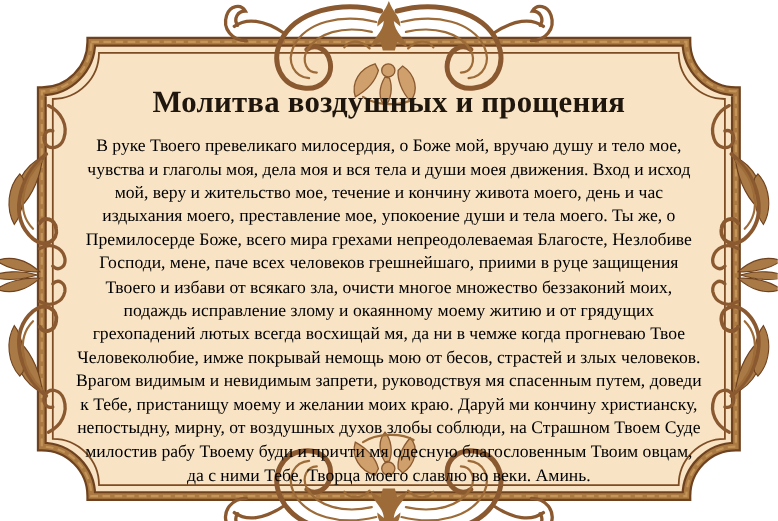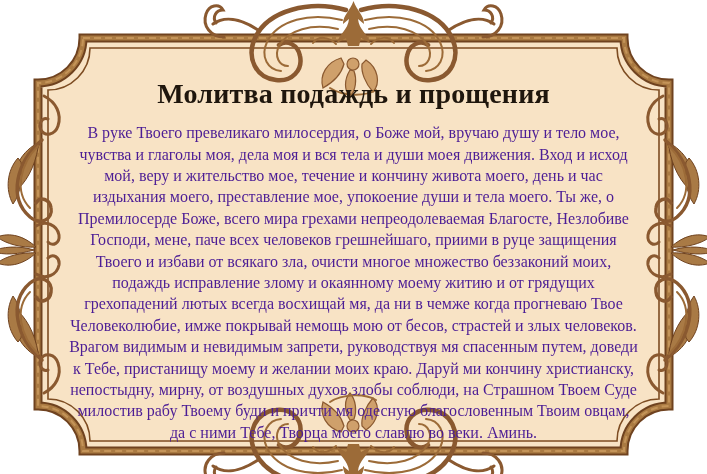--- a/index.html
+++ b/index.html
@@ -18,21 +18,21 @@
   .ofl2{fill:#a97a45;stroke:#6f421f;stroke-width:1;}
   .content{
     position:absolute;left:69px;top:78px;width:569px;
     text-align:center;color:#3b2a18;
   }
   .title{
     font-size:28px;font-weight:bold;color:#1f160d;
     margin:0 0 12px 0;letter-spacing:.2px;line-height:1.15;
   }
   .body-text{
-    font-size:16px;line-height:21.4px;margin:0;color:#4c1d95;
+    font-size:16px;line-height:21.4px;margin:0;color:#000000;
   }
 </style>
 </head>
 <body>
 
 <div class="stage">
 
   <svg class="frame-svg" viewBox="0 0 707 474" aria-hidden="true">
     <defs>
 
@@ -101,17 +101,17 @@
     </g>
     <g>
       <use href="#ccurl" transform="translate(44,100)"></use>
       <use href="#ccurl" transform="translate(663,100) scale(-1,1)"></use>
       <use href="#ccurl" transform="translate(44,389) scale(1,-1)"></use>
       <use href="#ccurl" transform="translate(663,389) scale(-1,-1)"></use>
     </g>
   </svg>
 
   <div class="content">
-    <div class="title">Молитва подаждь и прощения</div>
+    <div class="title">Молитва воздушных и прощения</div>
     <p class="body-text">В руке Твоего превеликаго милосердия, о Боже мой, вручаю душу и тело мое, чувства и глаголы моя, дела моя и вся тела и души моея движения. Вход и исход мой, веру и жительство мое, течение и кончину живота моего, день и час издыхания моего, преставление мое, упокоение души и тела моего. Ты же, о Премилосерде Боже, всего мира грехами непреодолеваемая Благосте, Незлобиве Господи, мене, паче всех человеков грешнейшаго, приими в руце защищения Твоего и избави от всякаго зла, очисти многое множество беззаконий моих, подаждь исправление злому и окаянному моему житию и от грядущих грехопадений лютых всегда восхищай мя, да ни в чемже когда прогневаю Твое Человеколюбие, имже покрывай немощь мою от бесов, страстей и злых человеков. Врагом видимым и невидимым запрети, руководствуя мя спасенным путем, доведи к Тебе, пристанищу моему и желании моих краю. Даруй ми кончину христианску, непостыдну, мирну, от воздушных духов злобы соблюди, на Страшном Твоем Суде милостив рабу Твоему буди и причти мя одесную благословенным Твоим овцам, да с ними Тебе, Творца моего славлю во веки. Аминь.</p>
   </div>
 
 </div>
 
 </body></html>

